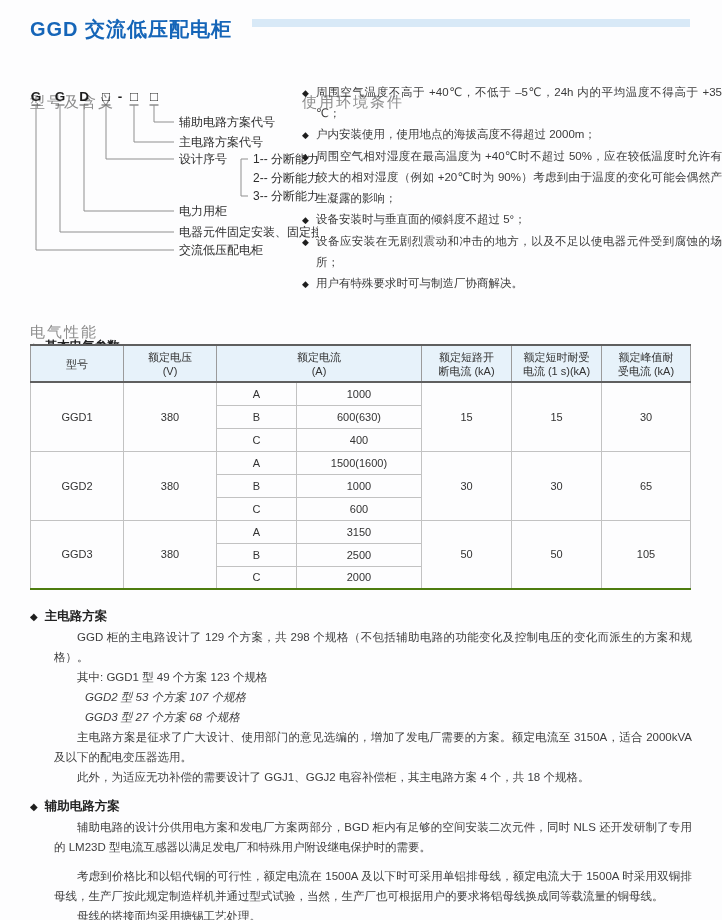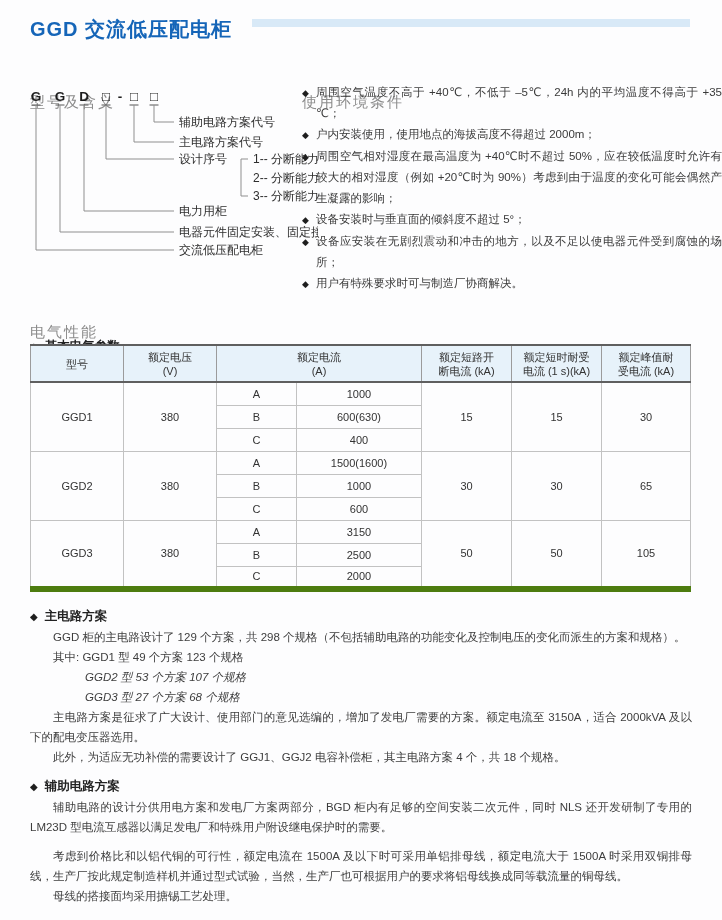--- a/index.html
+++ b/index.html
@@ -43,39 +43,39 @@
   
   .sub-heading { position:absolute; left:30px; top:336px; }
   .tsec-title, .sub-heading {
     font-size:12.5px; font-weight:bold; color:#222; line-height:20px;
   }
   .diamond2 { font-size:10px; margin-right:7px; color:#1e1e1e; }
   
   .params-table {
     position:absolute; left:30px; top:344px; width:660px;
     border-collapse:collapse; table-layout:fixed;
-    border-top:2px solid #5f5f5f; border-bottom:6px solid #4d7c0f;
+    border-top:2px solid #5f5f5f; border-bottom:2px solid #4d7c0f;
   }
   .params-table th {
     background:#e7f2fa; border:1px solid #9b9b9b; border-bottom:2px solid #5f5f5f;
     font-weight:normal; font-size:11px; line-height:14px; color:#333;
     height:37px; text-align:center; vertical-align:middle;
   }
   .params-table td {
     border:1px solid #c2c2c2; font-size:11px; color:#333;
     height:23px; text-align:center; vertical-align:middle;
   }
   .params-table tr.grp-top td { border-top:1px solid #8d8d8d; }
   
   .text-sections { position:absolute; left:30px; top:606px; width:662px; }
   .tsec { margin-bottom:9px; }
   .tsec p {
     font-size:11.5px; line-height:20px; color:#3d3d3d; text-align:justify;
   }
-  .ind2 { text-indent:2em; }
+  .ind2 { text-indent:2em;margin-left:24px; }
   .ind5 { padding-left:55px;font-style:italic; }
 </style>
 </head>
 <body>
 
 <div class="page">
 
   <div class="doc-title">GGD 交流低压配电柜</div>
   <div class="title-band"></div>
 

